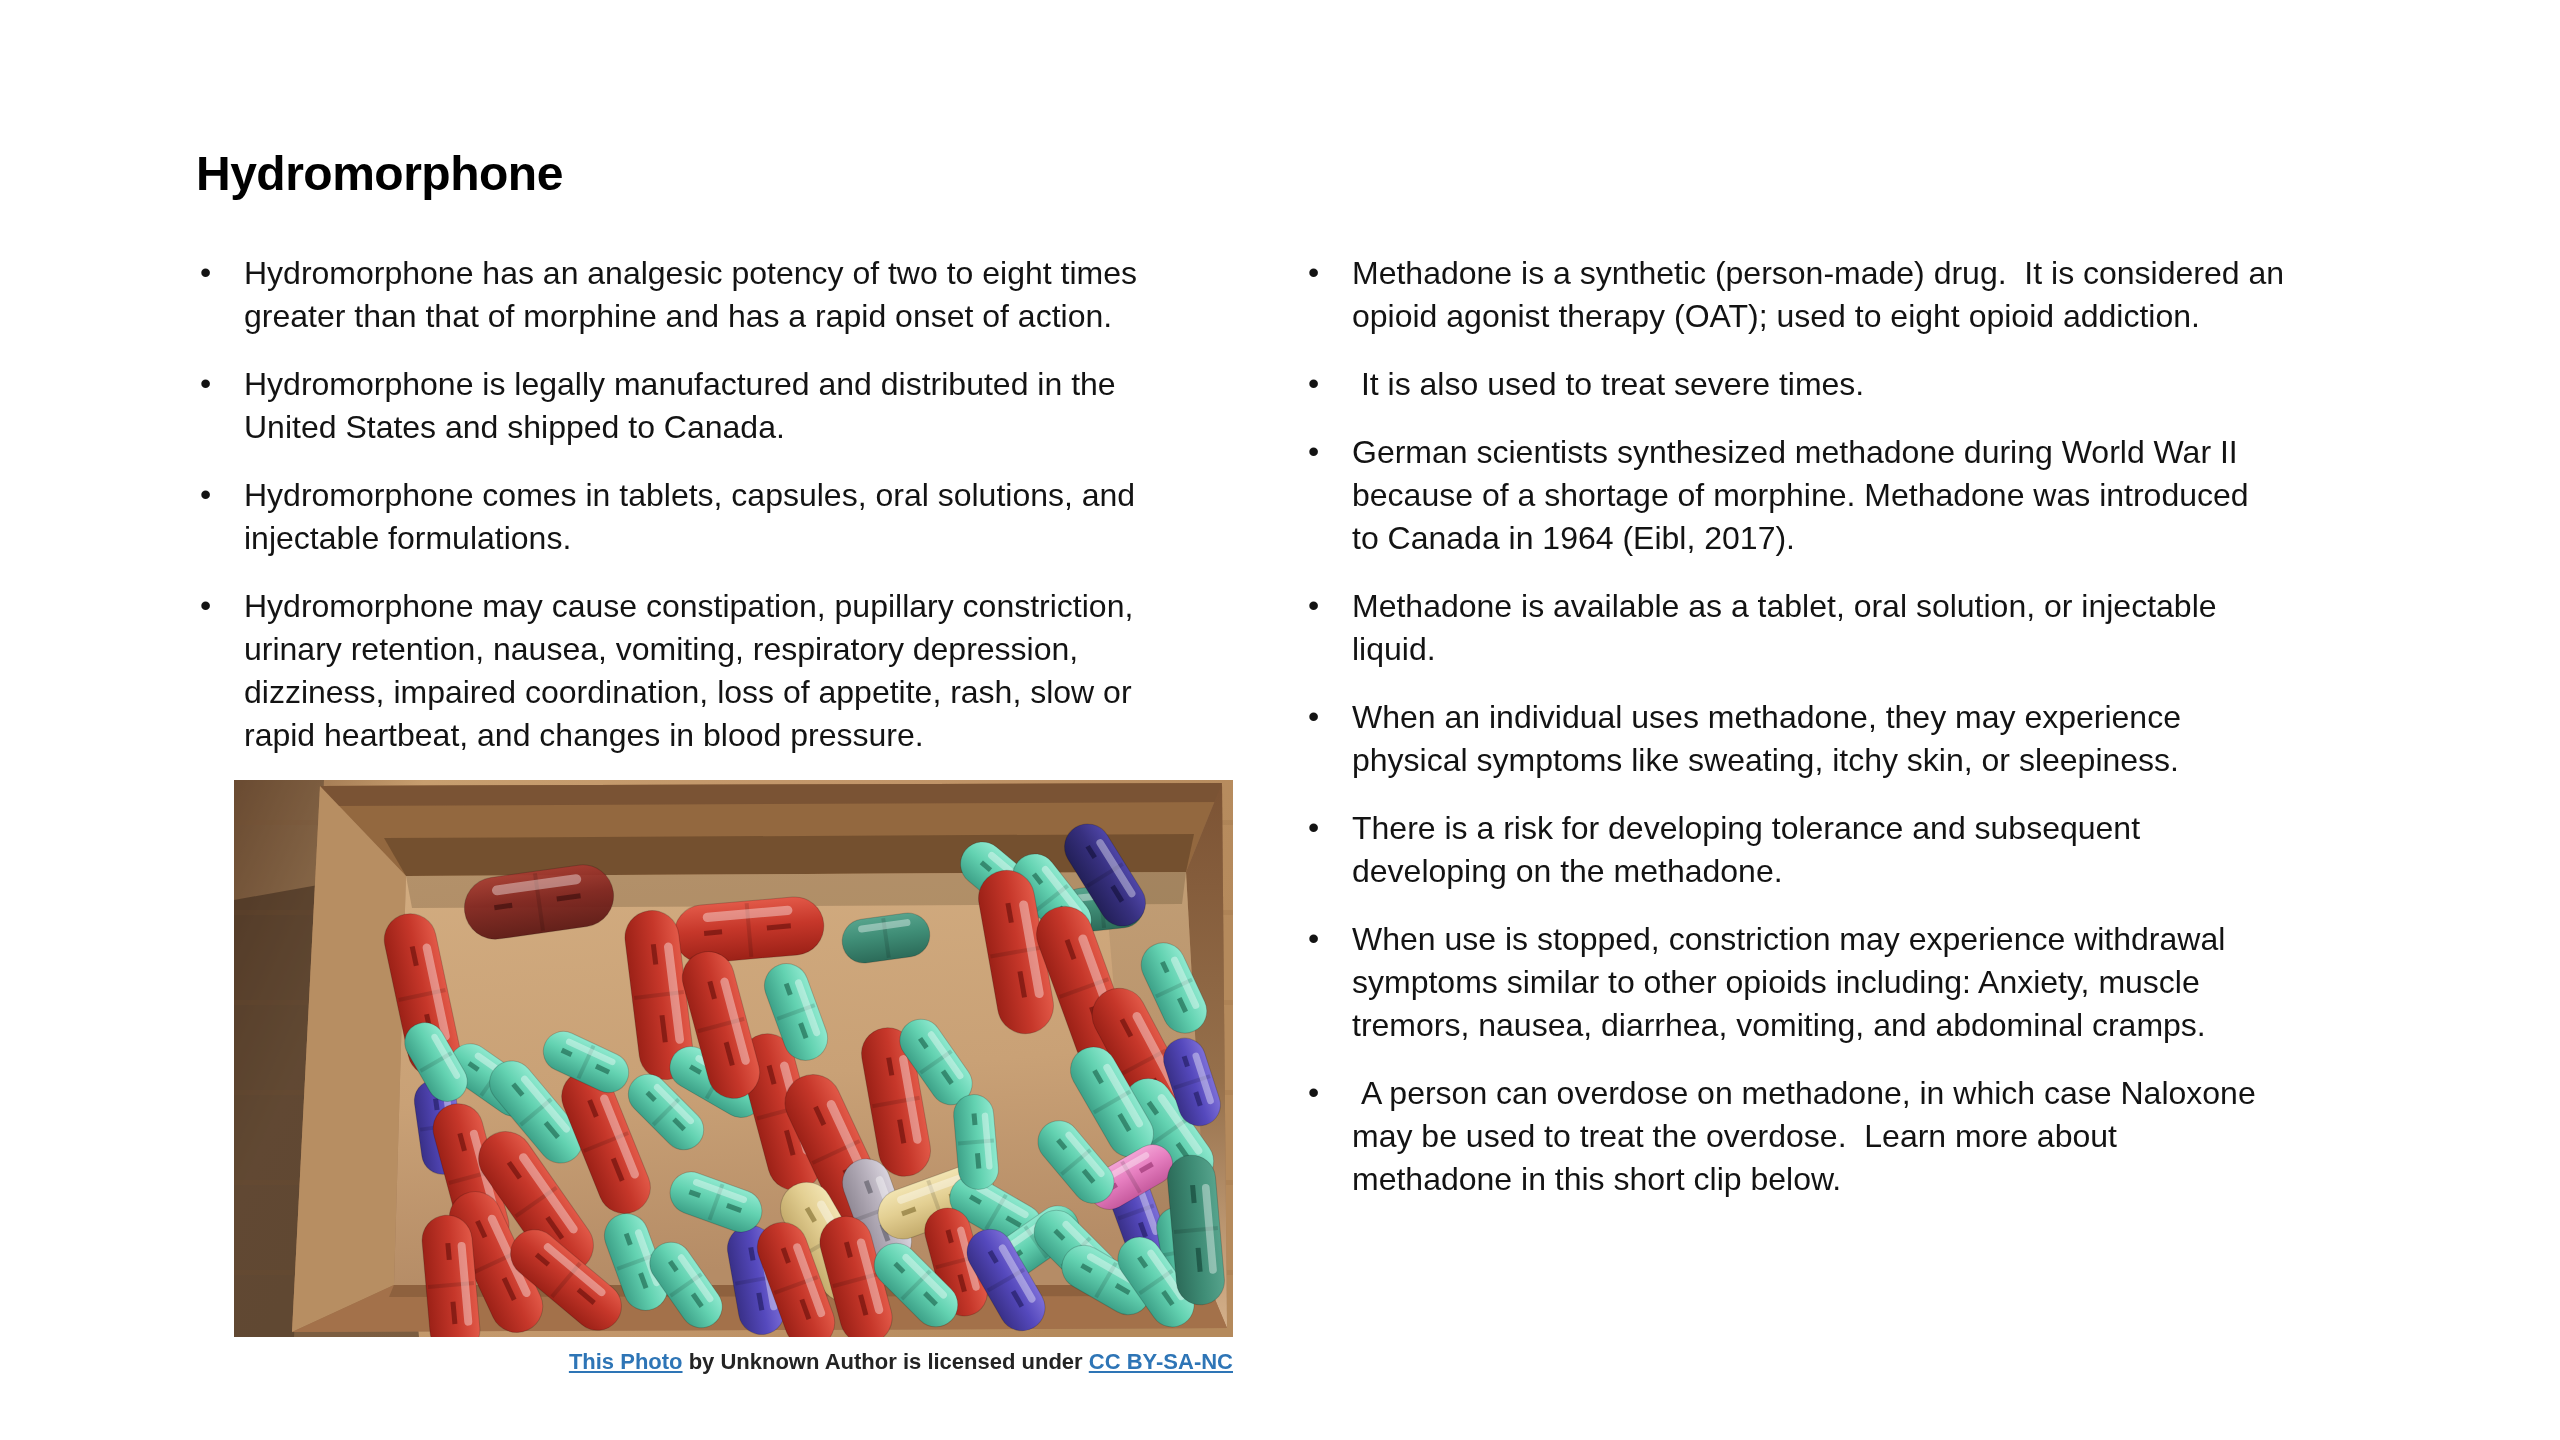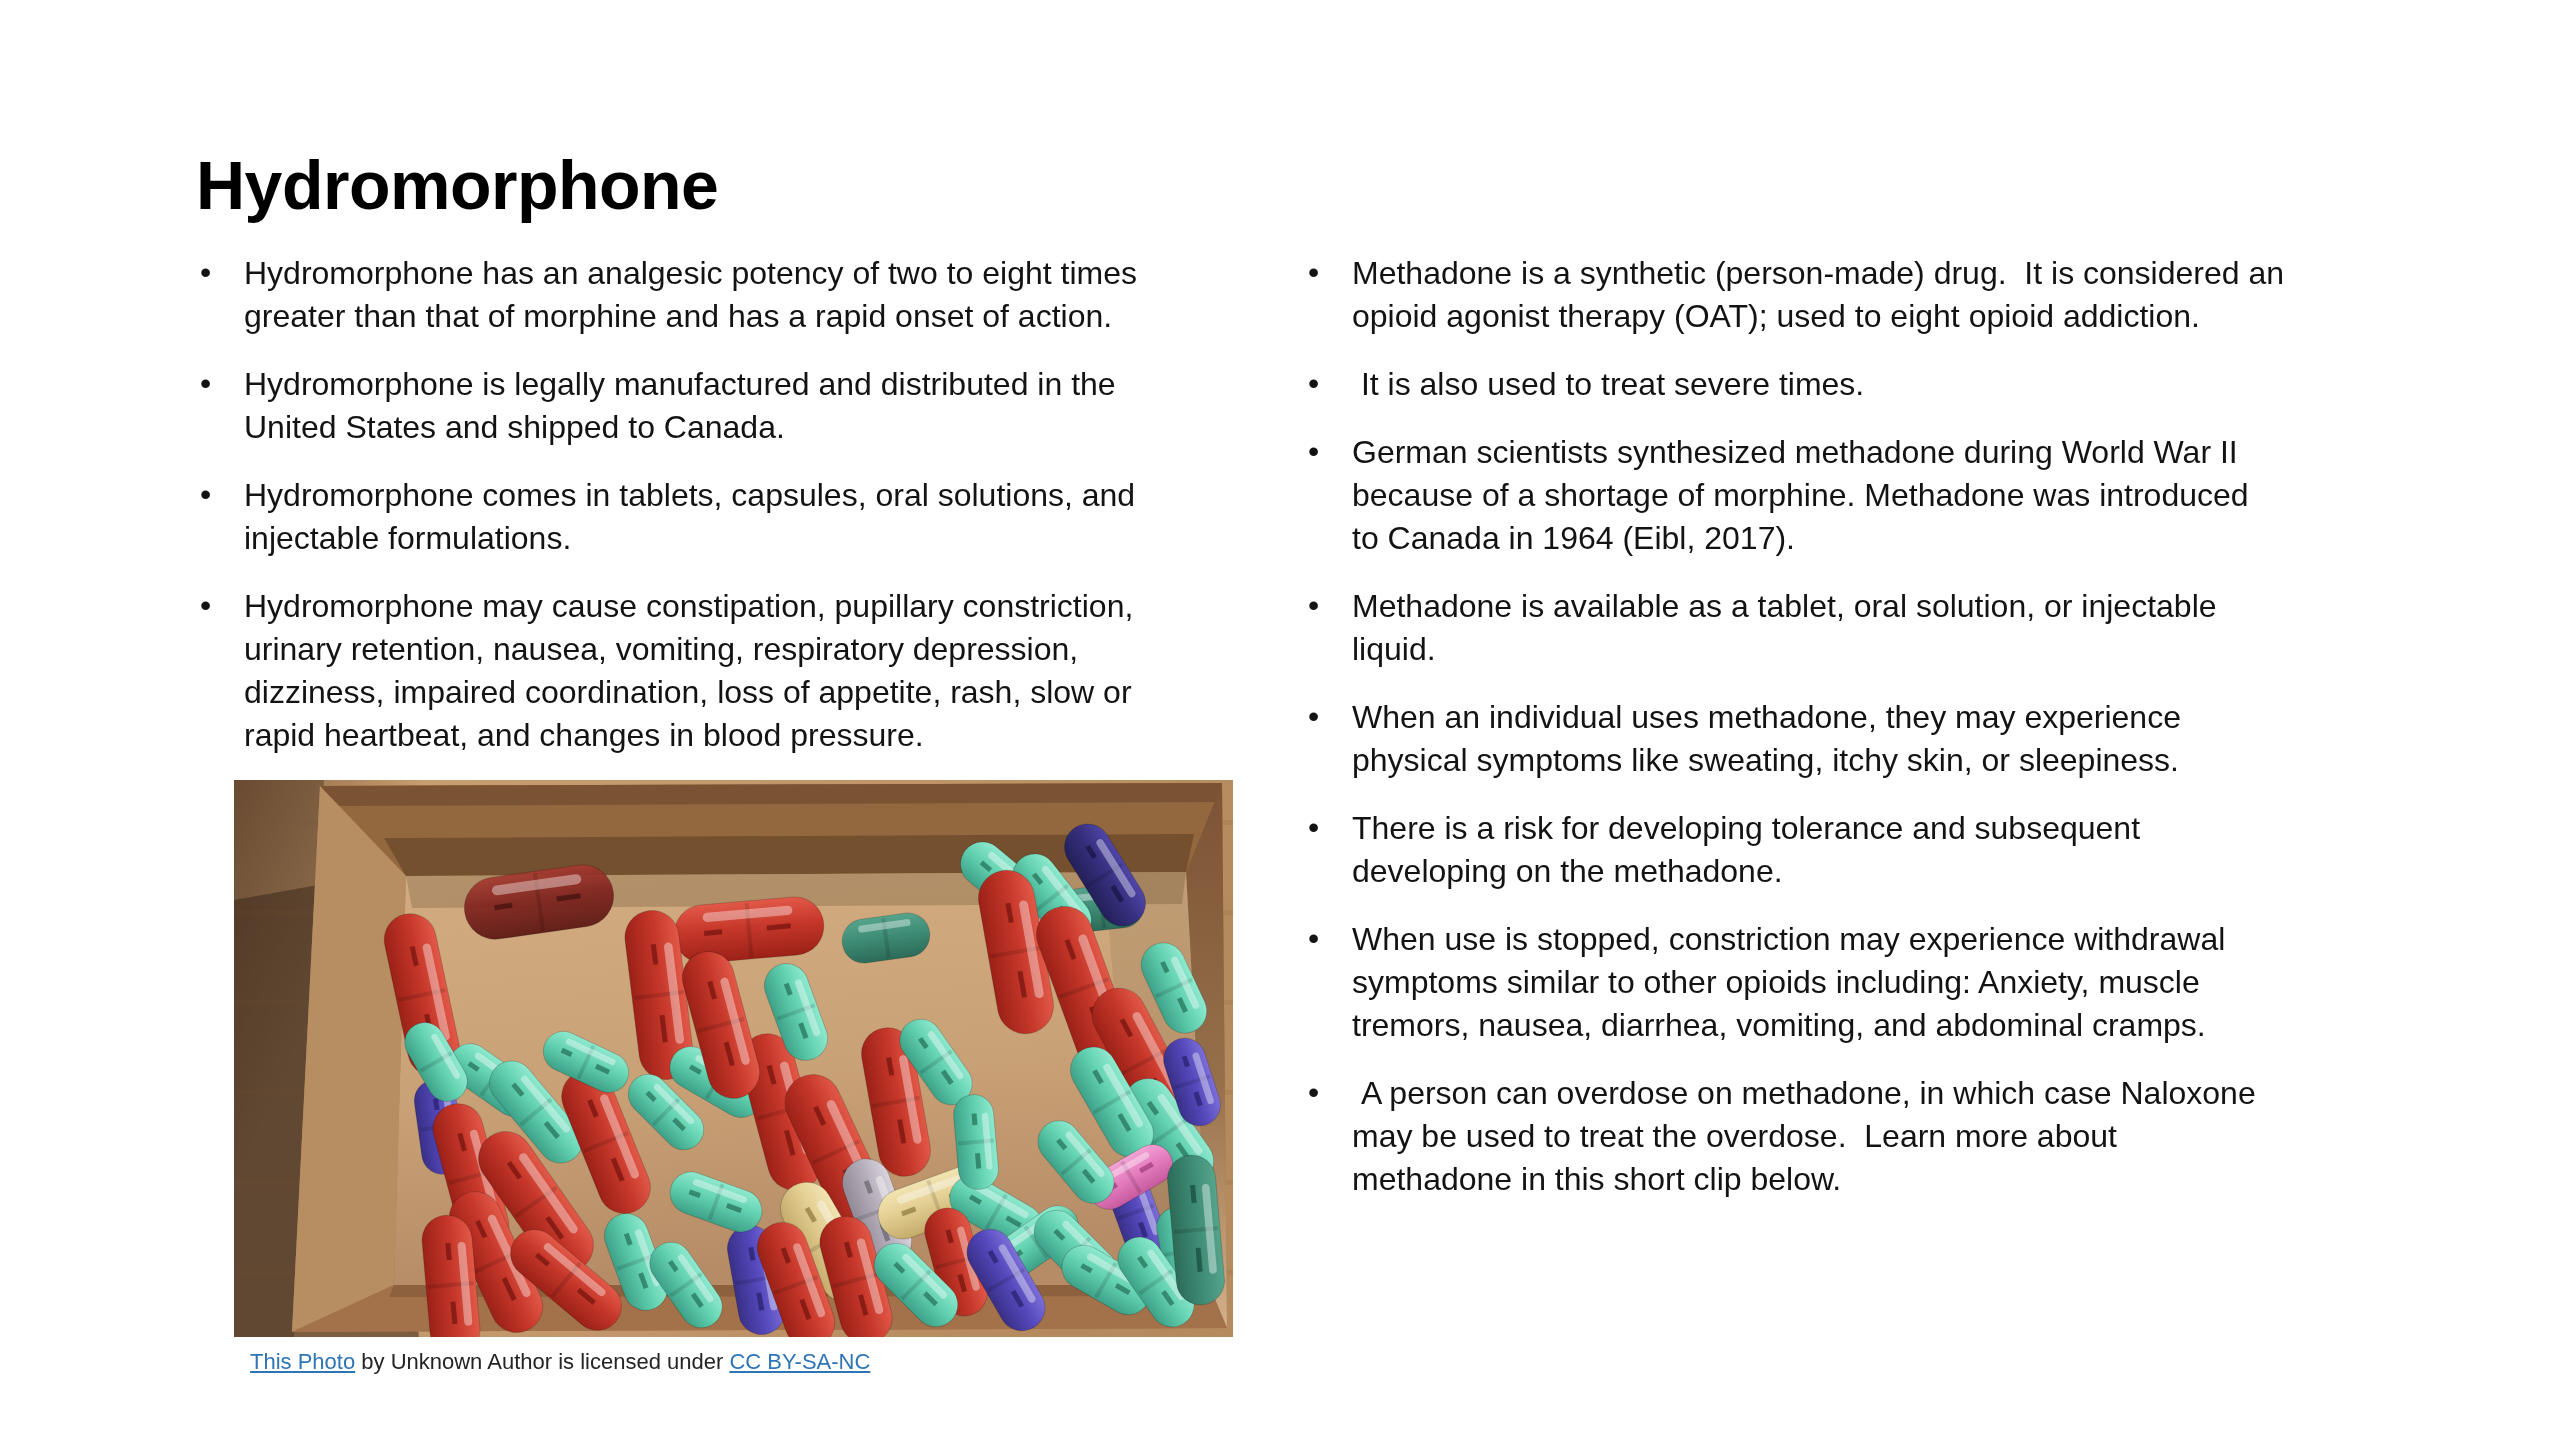--- a/index.html
+++ b/index.html
@@ -3,21 +3,21 @@
 <meta charset="utf-8">
 <style>
   * { margin: 0; padding: 0; box-sizing: border-box; }
   html, body { width: 2560px; height: 1440px; background: #ffffff; overflow: hidden; }
   body { font-family: "Liberation Sans", "DejaVu Sans", sans-serif; color: #111111; }
 
   .slide { position: relative; width: 2560px; height: 1440px; background: #ffffff; }
 
   .col-title {
     position: absolute; top: 146px;
-    font-size: 68px; font-weight: 700; color: #000000;
+    font-size: 48px; font-weight: 700; color: #000000;
     letter-spacing: -0.5px; white-space: nowrap; text-align: center;
   }
   #left-title  { left: 196px; }
   #right-title { left: 1300px; }
 
   ul.bullets { position: absolute; top: 252px; list-style: none; }
   #left-bullets  { left: 196px;  width: 1075px; }
   #right-bullets { left: 1304px; width: 1105px; }
 
   li.bullet { position: relative; padding-left: 48px; margin-bottom: 25px; }
@@ -25,23 +25,24 @@
   .bullets, li.bullet { font-size: 32px; line-height: 43px; color: #131313; }
   .bullet-text { white-space: pre-wrap; }
 
   .photo-wrap {
     position: absolute; left: 234px; top: 780px;
     width: 999px; height: 557px; overflow: hidden;
   }
   .photo-wrap svg { display: block; width: 999px; height: 557px; }
 
   .caption {
-    position: absolute; left: 250px; top: 1347px; width: 999px;
-    text-align: left; font-size: 22px; line-height: 30px; color: #242424;
+    position: absolute; left: 234px; top: 1347px; width: 999px;
+    text-align: right; font-size: 22px; line-height: 30px; color: #242424;
     white-space: pre;
+    font-weight: bold;
   }
   .caption a { color: #2E75B6; text-decoration: underline; cursor: pointer; }
 </style>
 </head>
 <body>
 
 <div class="slide">
 
   <h1 class="col-title" id="left-title">Hydromorphone</h1>
 

